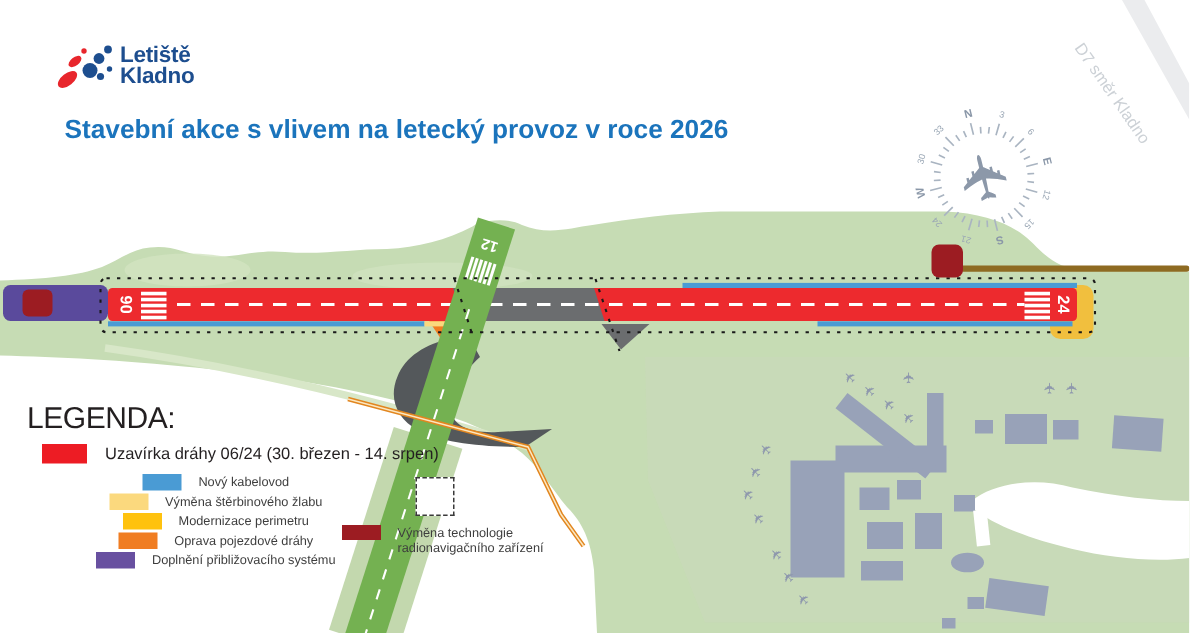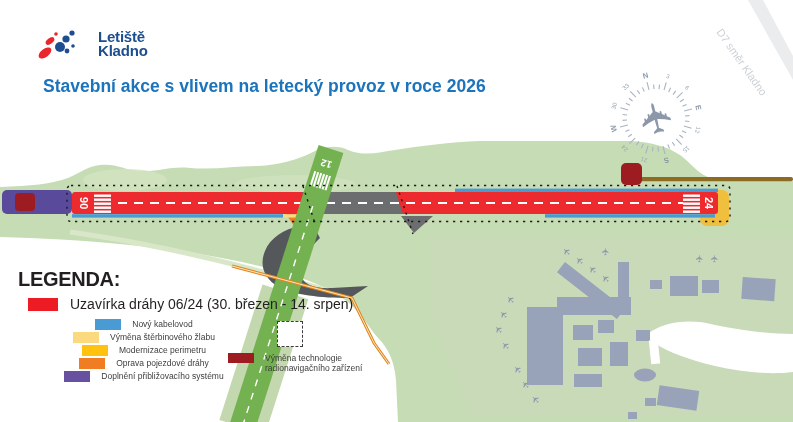--- a/index.html
+++ b/index.html
@@ -1,29 +1,29 @@
 <!DOCTYPE html>
 <html><head>
 <meta charset="utf-8">
 <style>
   html,body{margin:0;padding:0;background:#fff;}
   #stage{position:relative;width:793px;height:422px;background:#fff;overflow:hidden;
          font-family:"Liberation Sans",sans-serif;}
   
-  .logo{position:absolute;left:36px;top:24px;display:flex;align-items:center;gap:18px;}
+  .logo{position:absolute;left:36px;top:24px;display:flex;align-items:center;gap:0;}
   .logo-text{color:#1d4e8f;font-weight:bold;font-size:15px;line-height:0.95;letter-spacing:-0.2px;}
   
   .title{position:absolute;left:43px;top:76px;font-size:17.5px;font-weight:600;color:#1b74bc;}
   
   .legend{position:absolute;left:18px;top:268px;width:400px;}
-  .legend-header{font-size:20px;font-weight:700;color:#231f20;letter-spacing:-0.3px;}
+  .legend-header{font-size:20px;font-weight:400;color:#231f20;letter-spacing:-0.3px;}
   .legend-main{display:flex;align-items:center;margin-top:5px;}
   .swatch{display:inline-block;flex:0 0 auto;}
   .main-swatch{width:30px;height:13px;margin-left:10px;margin-right:12px;}
-  .legend-main-label{font-size:14px;color:#231f20;}
+  .legend-main-label{font-size:11px;color:#231f20;}
   .legend-cols{display:flex;margin-top:7px;}
   .lcol{display:flex;flex-direction:column;align-items:center;}
   .lcol1{margin-left:42px;width:168px;}
   .lrow{display:flex;align-items:flex-start;margin-bottom:2.5px;}
   .sm-swatch{width:26px;height:10.5px;margin-right:11px;margin-top:0px;}
   .llabel{font-size:8.5px;color:#3d3d3d;line-height:10.5px;}
   .dashed-swatch{width:24px;height:24px;background:#fff;border:1.6px dashed #3a3a3a;margin-right:11px;}
   .multi div{font-size:8.5px;color:#3d3d3d;line-height:10.2px;}
   
   .rwnum{font:bold 11px "Liberation Sans",sans-serif;fill:#fff;text-anchor:middle;}

